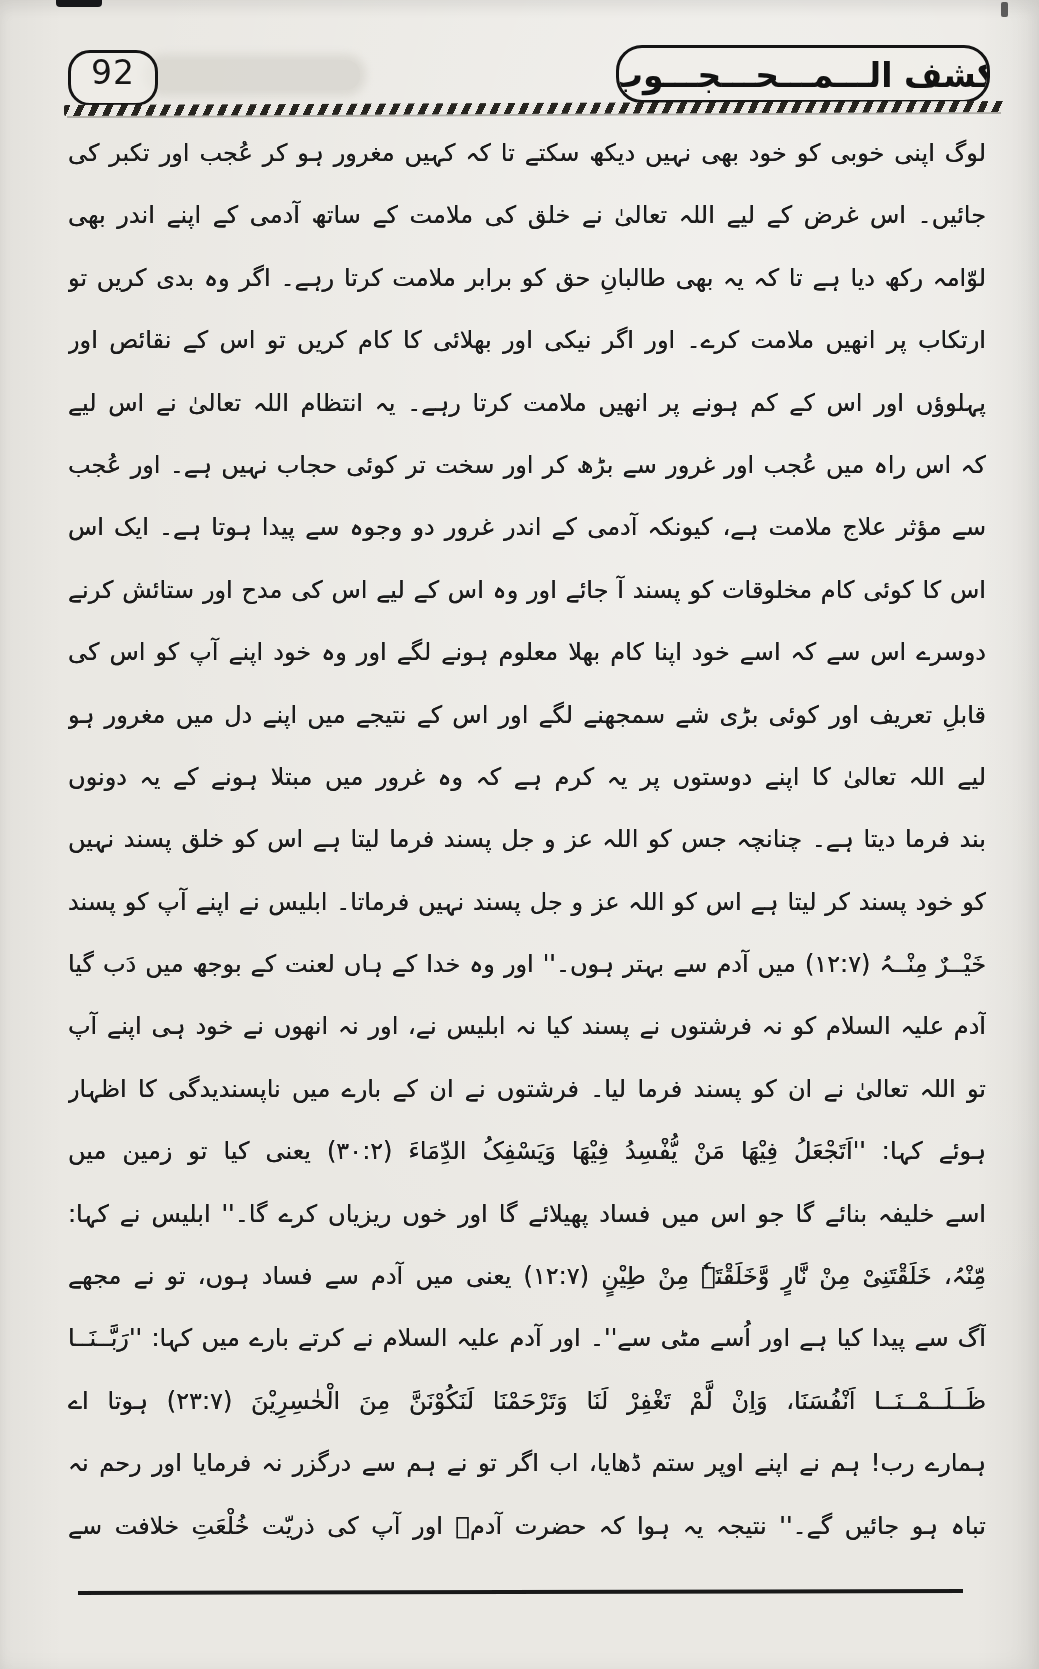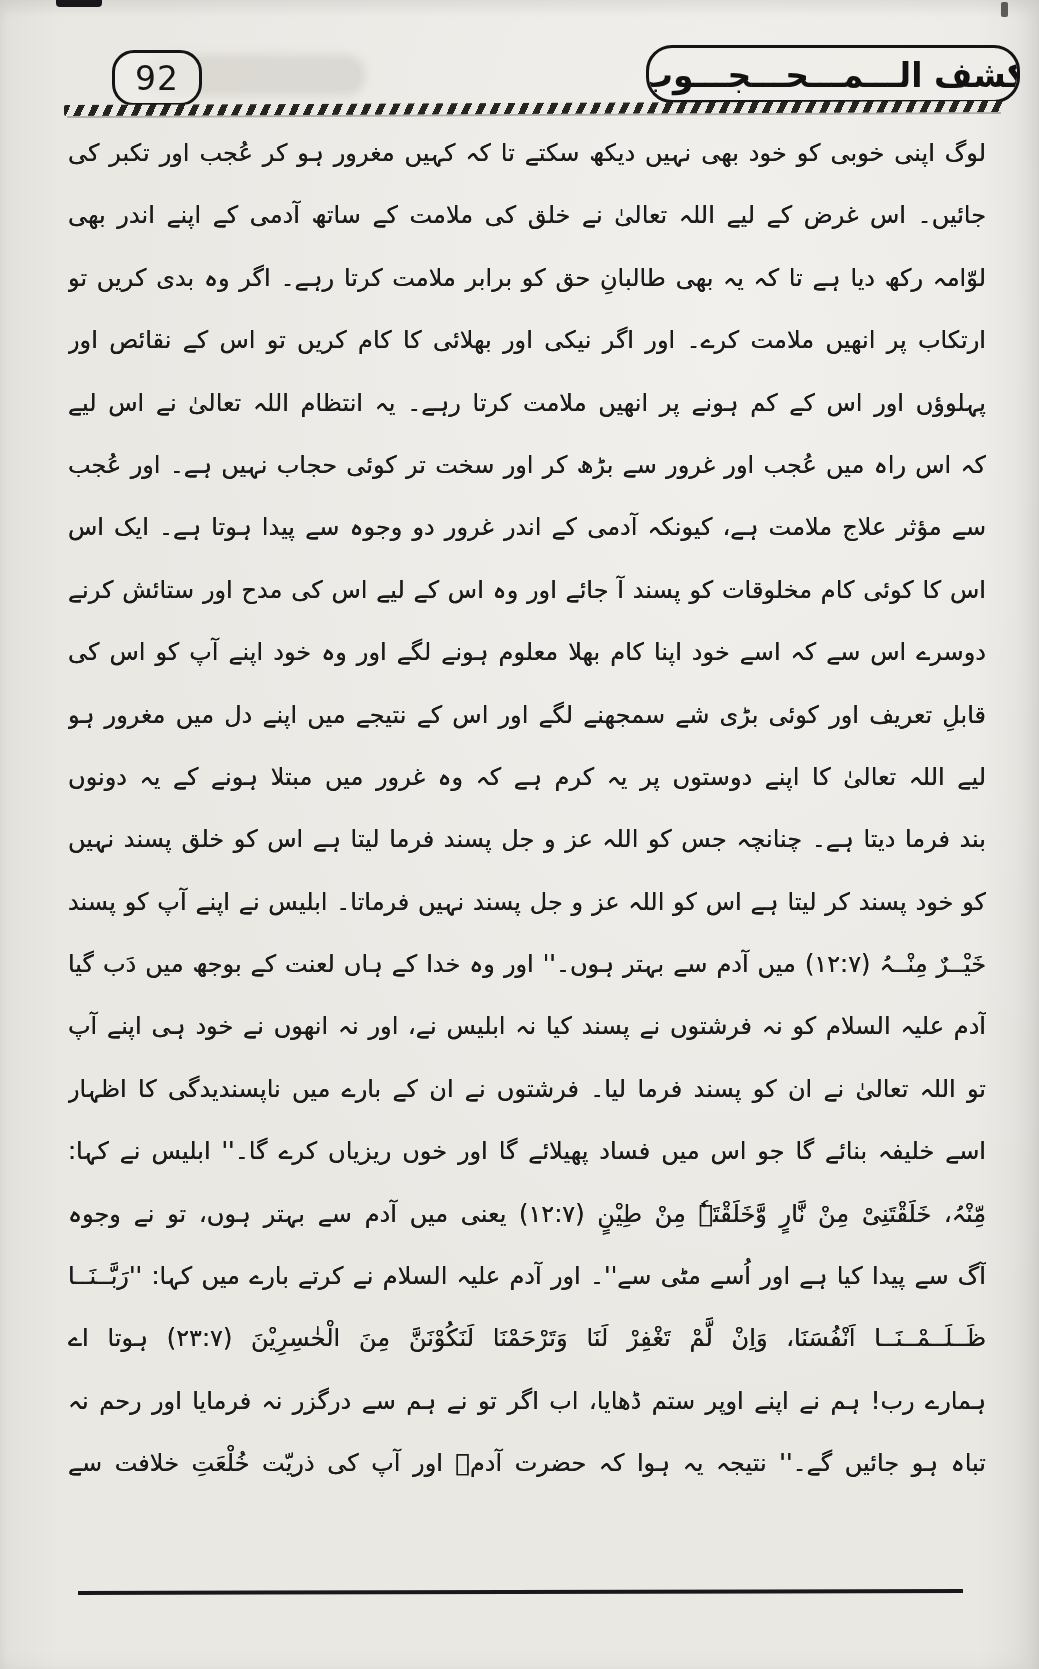--- a/index.html
+++ b/index.html
@@ -29,30 +29,29 @@
   }
   .ghost-blob {
     position:absolute; left:150px; top:60px; width:210px; height:30px;
     background:#d6d4cd; border-radius:14px; opacity:0.75;
     box-shadow:0 0 10px 6px #d6d4cd;
   }
   .header { position:absolute; top:0; left:0; width:100%; height:120px; }
   .page-num-box {
     position:absolute; left:68px; top:50px; width:84px; height:50px;
     border:3px solid #141414; border-radius:22px;
-    display:flex; align-items:center; justify-content:center;
+    display:flex; align-items:flex-start; justify-content:center;
     background:rgba(240,238,233,0.6);
-    margin-left:44px;
   }
   .page-num-box span {
     font-size:33px; font-weight:500; letter-spacing:1px; color:#161616;
     font-family:"DejaVu Sans", sans-serif;
   }
   .title-box {
-    position:absolute; left:646px; top:45px; width:368px; height:52px;
+    position:absolute; left:616px; top:45px; width:368px; height:52px;
     border:3px solid #141414; border-radius:26px;
     display:flex; align-items:center; justify-content:center;
     background:rgba(240,238,233,0.6);
     overflow:hidden;
   }
   .title-box span {
     direction:rtl; font-weight:bold; font-size:33px; color:#121212;
     white-space:nowrap; transform:scaleY(1.05);
   }
   .divider {
@@ -110,22 +109,23 @@
     <div class="line">سے مؤثر علاج ملامت ہے، کیونکہ آدمی کے اندر غرور دو وجوہ سے پیدا ہوتا ہے۔ ایک اس سے کہ</div>
     <div class="line">اس کا کوئی کام مخلوقات کو پسند آ جائے اور وہ اس کے لیے اس کی مدح اور ستائش کرنے لگے۔ اور</div>
     <div class="line">دوسرے اس سے کہ اسے خود اپنا کام بھلا معلوم ہونے لگے اور وہ خود اپنے آپ کو اس کی وجہ سے</div>
     <div class="line">قابلِ تعریف اور کوئی بڑی شے سمجھنے لگے اور اس کے نتیجے میں اپنے دل میں مغرور ہو جائے۔ اس</div>
     <div class="line">لیے اللہ تعالیٰ کا اپنے دوستوں پر یہ کرم ہے کہ وہ غرور میں مبتلا ہونے کے یہ دونوں دروازے ان پر</div>
     <div class="line">بند فرما دیتا ہے۔ چنانچہ جس کو اللہ عز و جل پسند فرما لیتا ہے اس کو خلق پسند نہیں کرتی، اور جو اپنے آپ</div>
     <div class="line">کو خود پسند کر لیتا ہے اس کو اللہ عز و جل پسند نہیں فرماتا۔ ابلیس نے اپنے آپ کو پسند کیا اور کہا ''اَنَــا</div>
     <div class="line">خَیْــرٌ مِنْــہُ (۱۲:۷) میں آدم سے بہتر ہوں۔'' اور وہ خدا کے ہاں لعنت کے بوجھ میں دَب گیا اور</div>
     <div class="line">آدم علیہ السلام کو نہ فرشتوں نے پسند کیا نہ ابلیس نے، اور نہ انھوں نے خود ہی اپنے آپ کو پسند کیا،</div>
     <div class="line">تو اللہ تعالیٰ نے ان کو پسند فرما لیا۔ فرشتوں نے ان کے بارے میں ناپسندیدگی کا اظہار کرتے</div>
+    <div class="line">ہوئے کہا: ''اَتَجْعَلُ فِیْھَا مَنْ یُّفْسِدُ فِیْھَا وَیَسْفِکُ الدِّمَاءَ (۳۰:۲) یعنی کیا تو زمین میں</div>
     <div class="line">اسے خلیفہ بنائے گا جو اس میں فساد پھیلائے گا اور خوں ریزیاں کرے گا۔'' ابلیس نے کہا: ''اَنَا خَیْرٌ</div>
-    <div class="line">مِّنْہُ، خَلَقْتَنِیْ مِنْ نَّارٍ وَّخَلَقْتَہٗ مِنْ طِیْنٍ (۱۲:۷) یعنی میں آدم سے بہتر ہوں، تو نے وجوہ</div>
+    <div class="line">مِّنْہُ، خَلَقْتَنِیْ مِنْ نَّارٍ وَّخَلَقْتَہٗ مِنْ طِیْنٍ (۱۲:۷) یعنی میں آدم سے فساد ہوں، تو نے مجھے</div>
     <div class="line">آگ سے پیدا کیا ہے اور اُسے مٹی سے''۔ اور آدم علیہ السلام نے کرتے بارے میں کہا: ''رَبَّــنَــا</div>
     <div class="line">ظَــلَــمْــنَــا اَنْفُسَنَا، وَاِنْ لَّمْ تَغْفِرْ لَنَا وَتَرْحَمْنَا لَنَکُوْنَنَّ مِنَ الْخٰسِرِیْنَ (۲۳:۷) ہوتا اے</div>
     <div class="line">ہمارے رب! ہم نے اپنے اوپر ستم ڈھایا، اب اگر تو نے ہم سے درگزر نہ فرمایا اور رحم نہ کیا تو یقیناً ہم</div>
     <div class="line">تباہ ہو جائیں گے۔'' نتیجہ یہ ہوا کہ حضرت آدمؑ اور آپ کی ذریّت خُلْعَتِ خلافت سے سرفراز ہوئی۔</div>
   </div>
 
   <div class="footer-rule"></div>
 
 </div>
 

